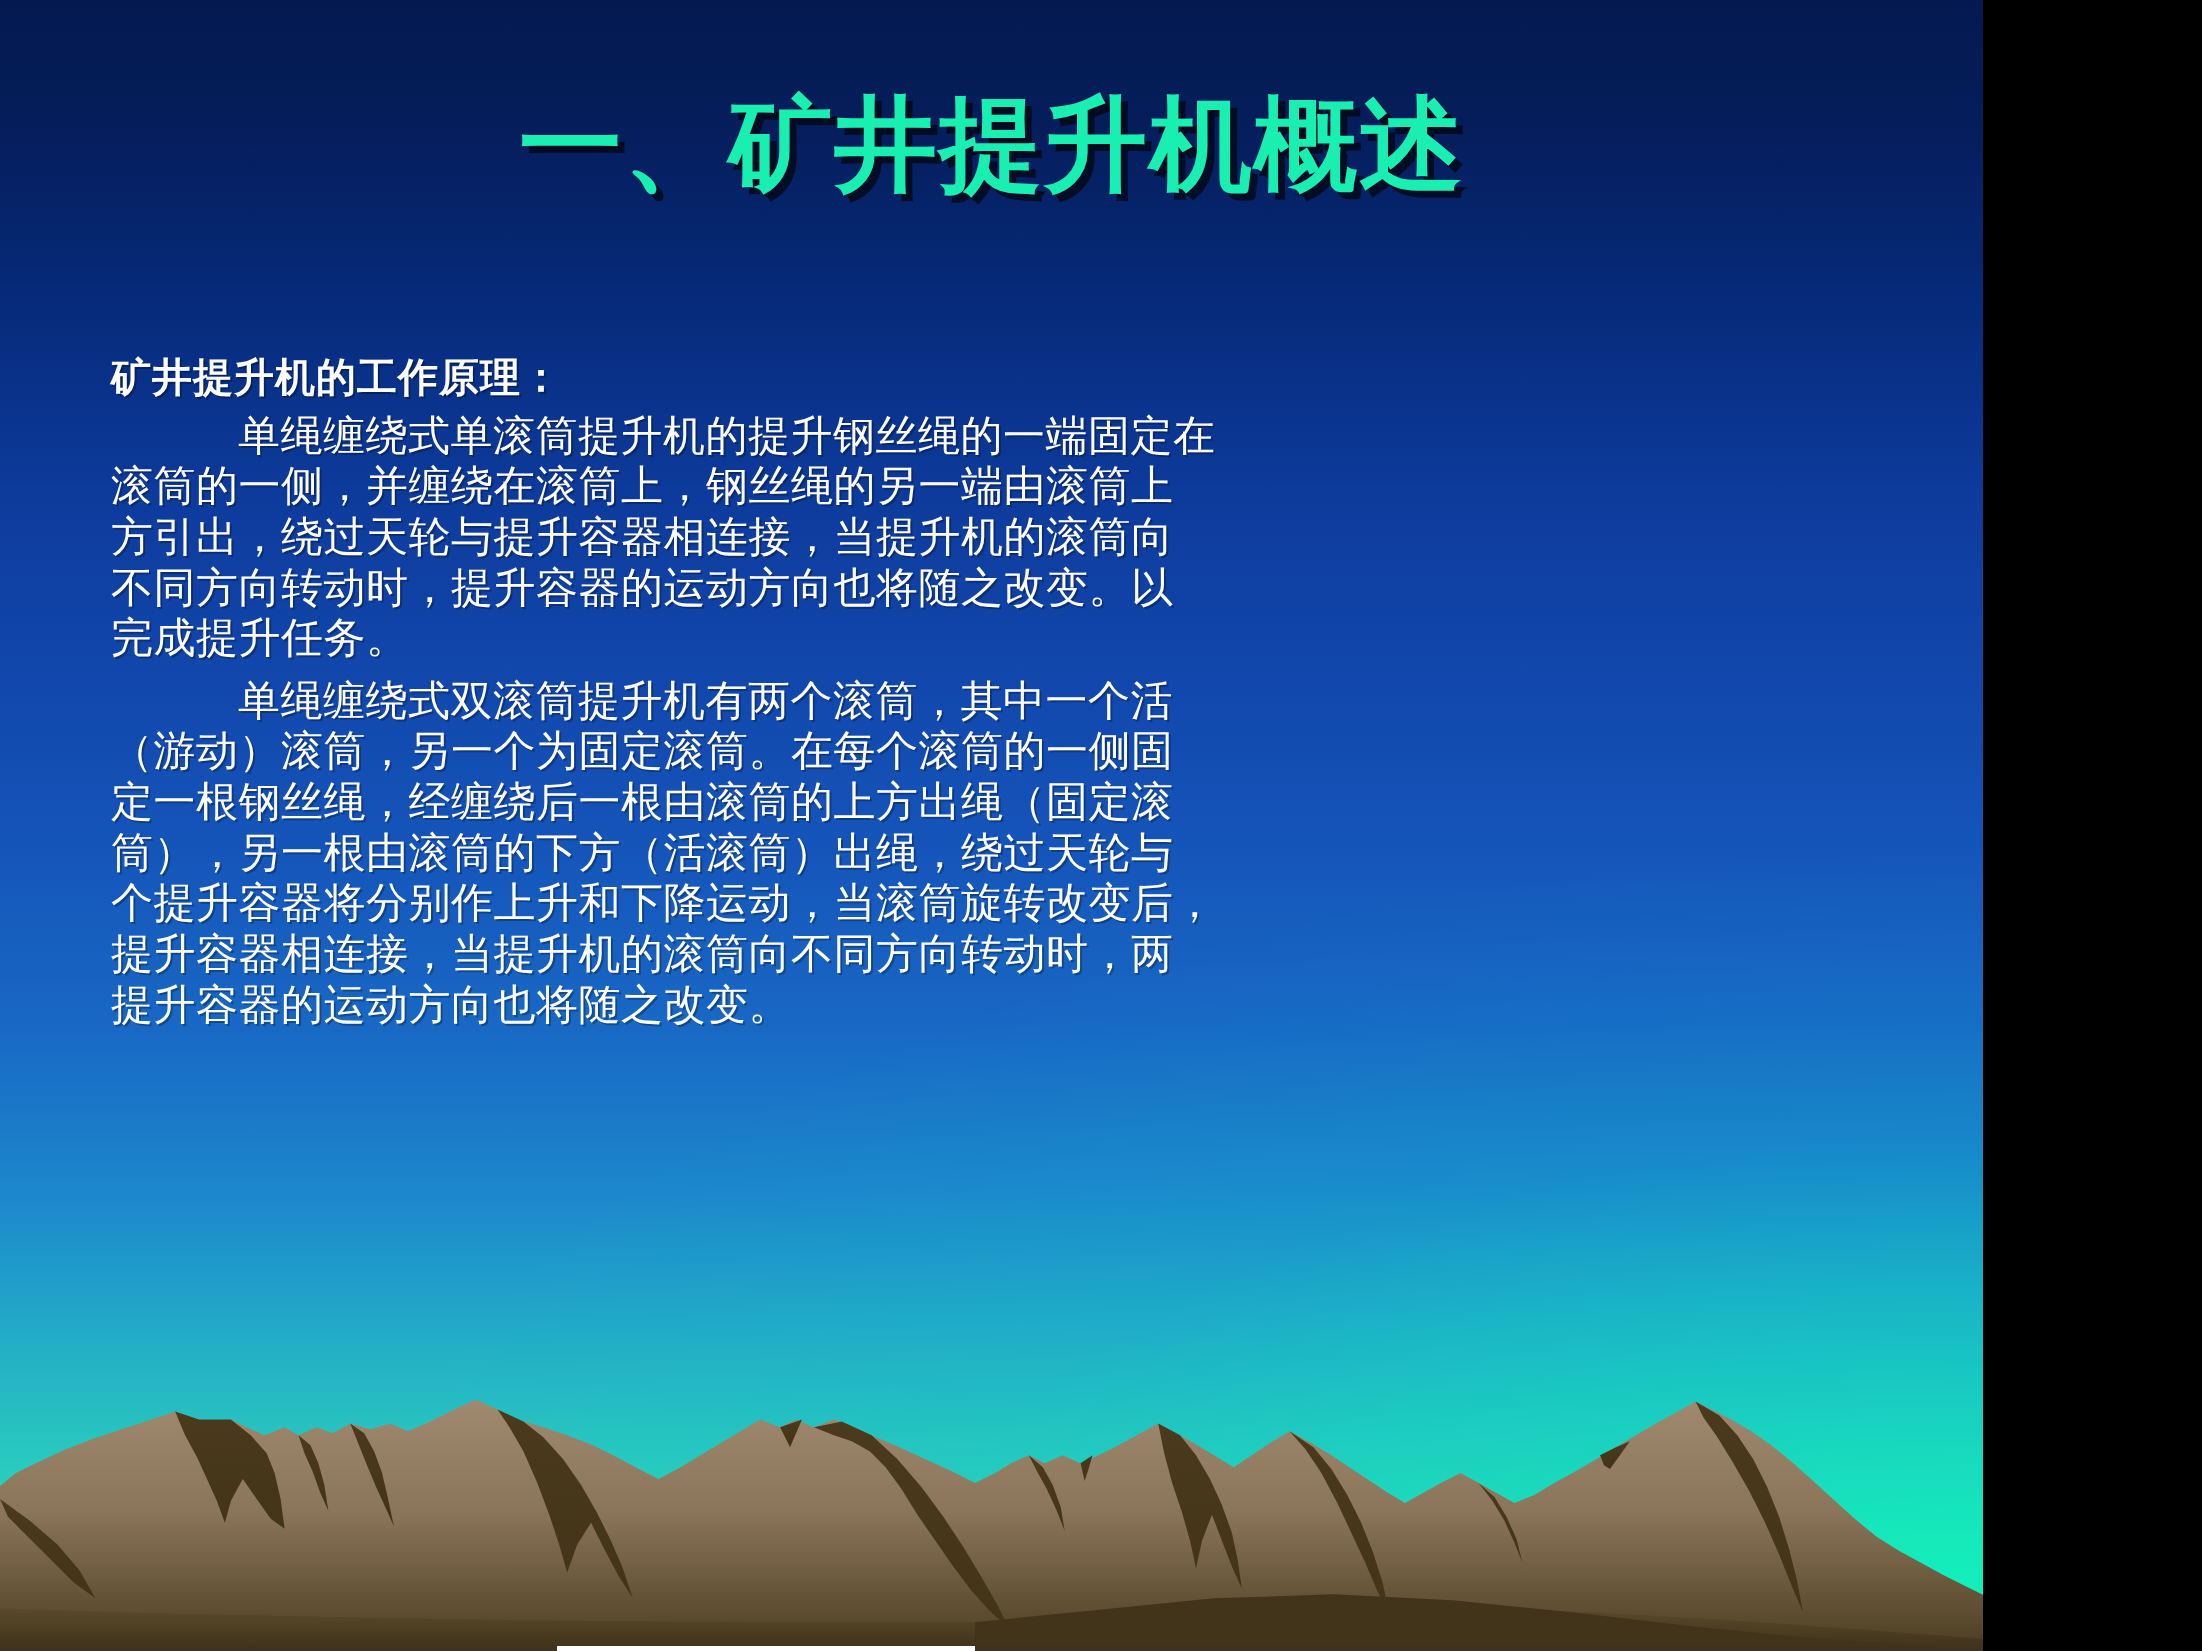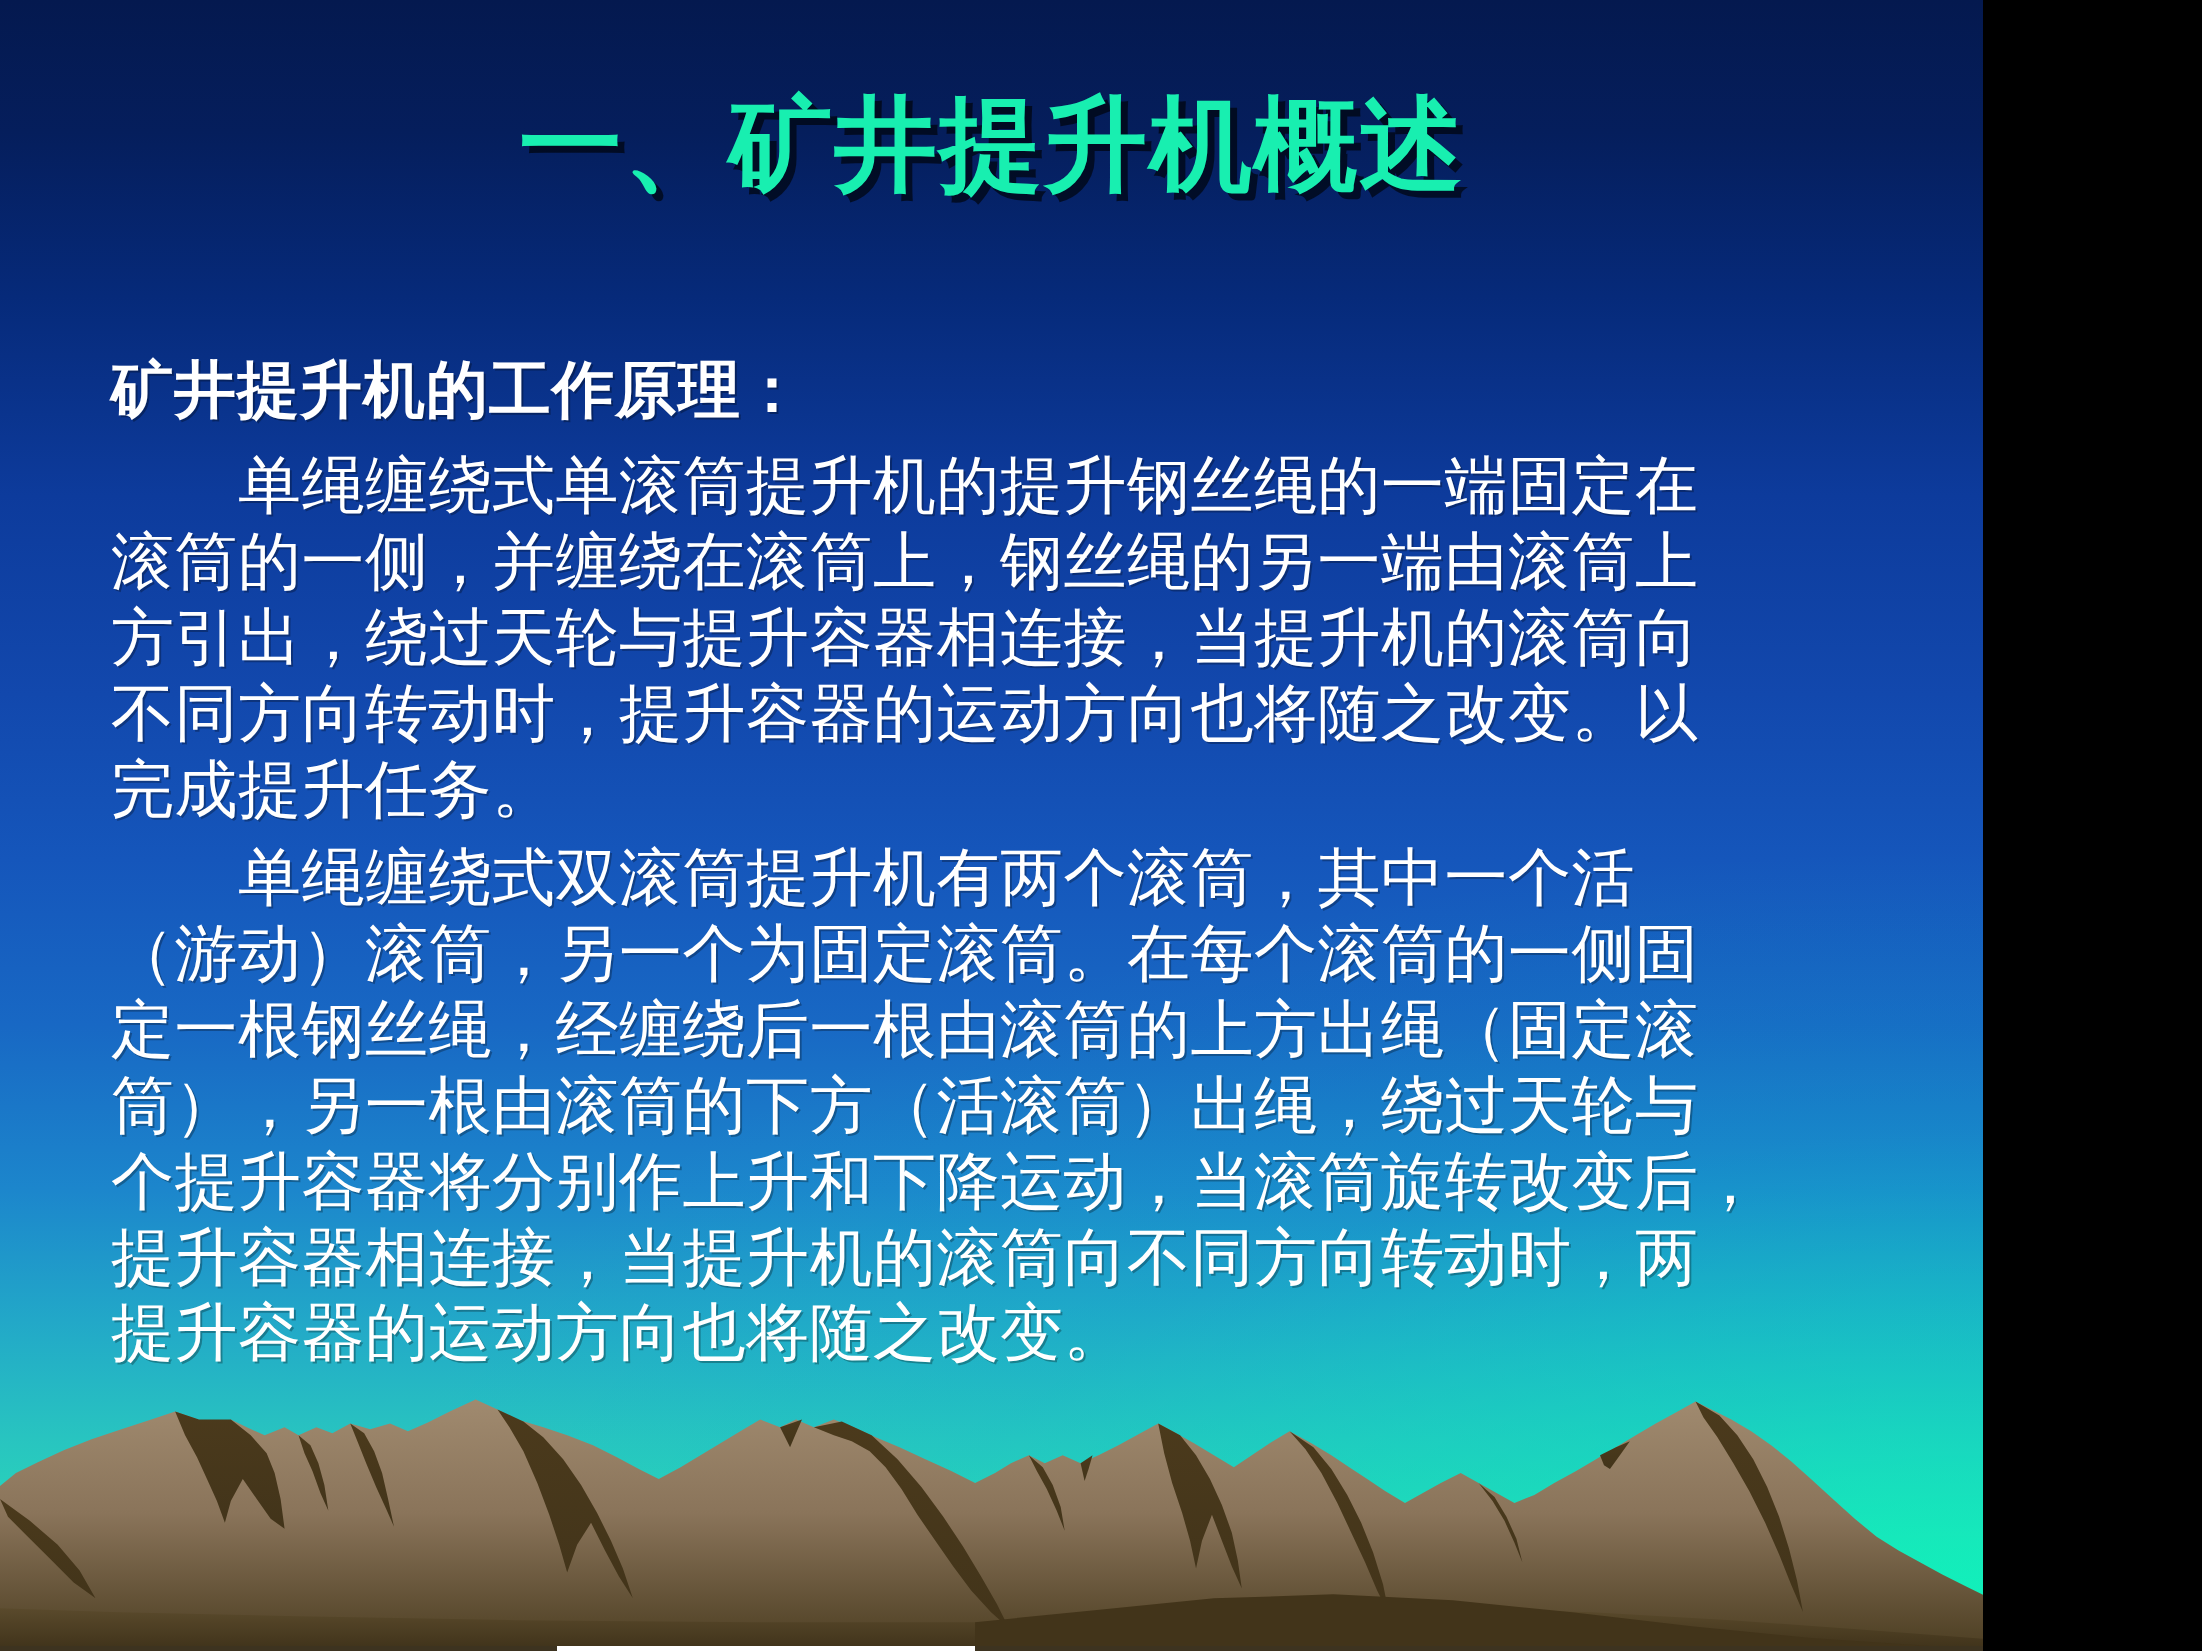--- a/index.html
+++ b/index.html
@@ -65,29 +65,29 @@
 
   
   #body {
     position: absolute;
     left: 111px;
     top: 356px;
     width: 1980px;
     color: #ffffff;
   }
   #heading {
-    font-size: 62px;
+    font-size: 40px;
     line-height: 1.12;
     font-weight: 700;
     letter-spacing: 1px;
-    margin-bottom: 24px;
+    margin-bottom: 10px;
     text-shadow: 2px 2px 0 rgba(0,0,0,0.30);
   }
   .para {
-    font-size: 63px;
+    font-size: 42px;
     line-height: 1.205;
     font-weight: 400;
     letter-spacing: 0.5px;
     margin: 0;
     padding: 0;
     text-shadow: 2px 2px 0 rgba(0,0,0,0.28);
   }
   .para .ln { display: block; white-space: nowrap; }
   .para .ln.indent { text-indent: 127px; }
   #para2 { margin-top: 12px; }

